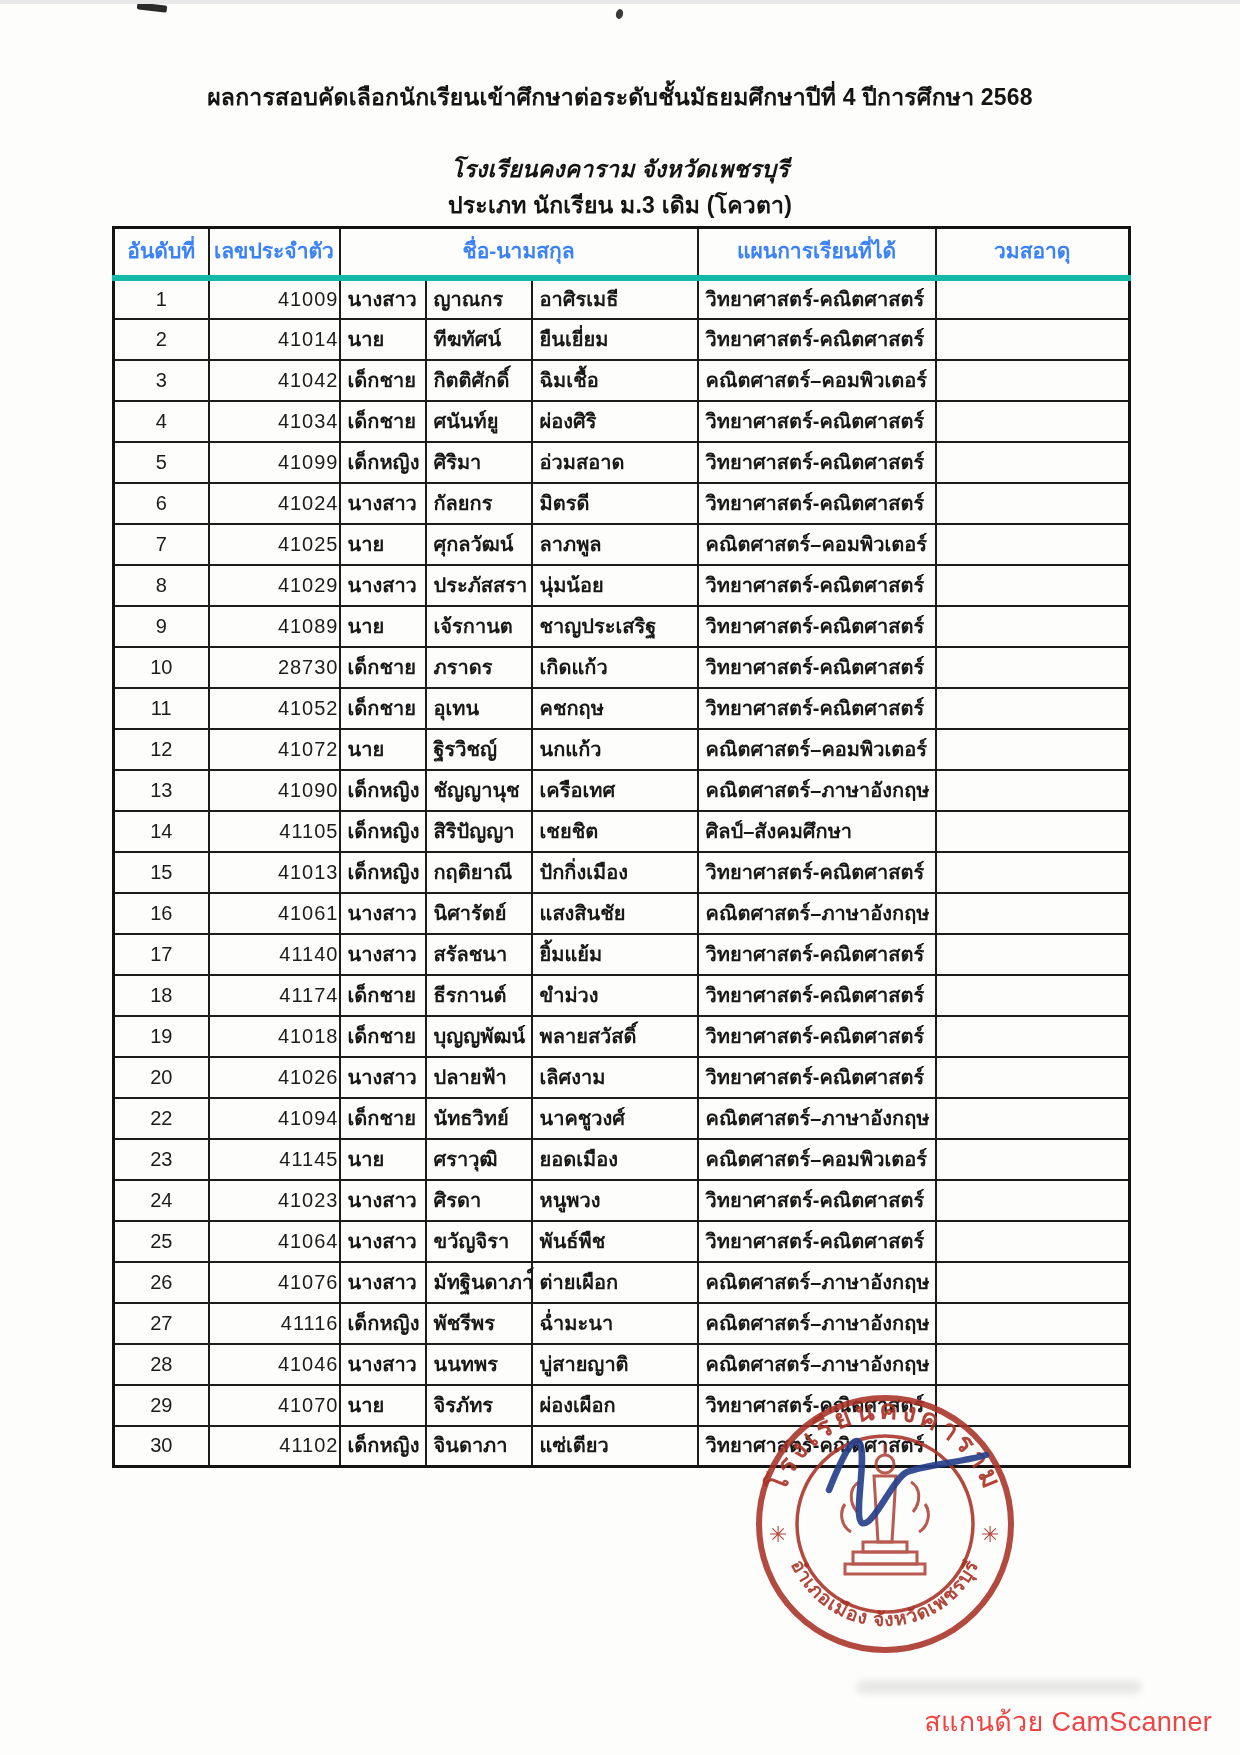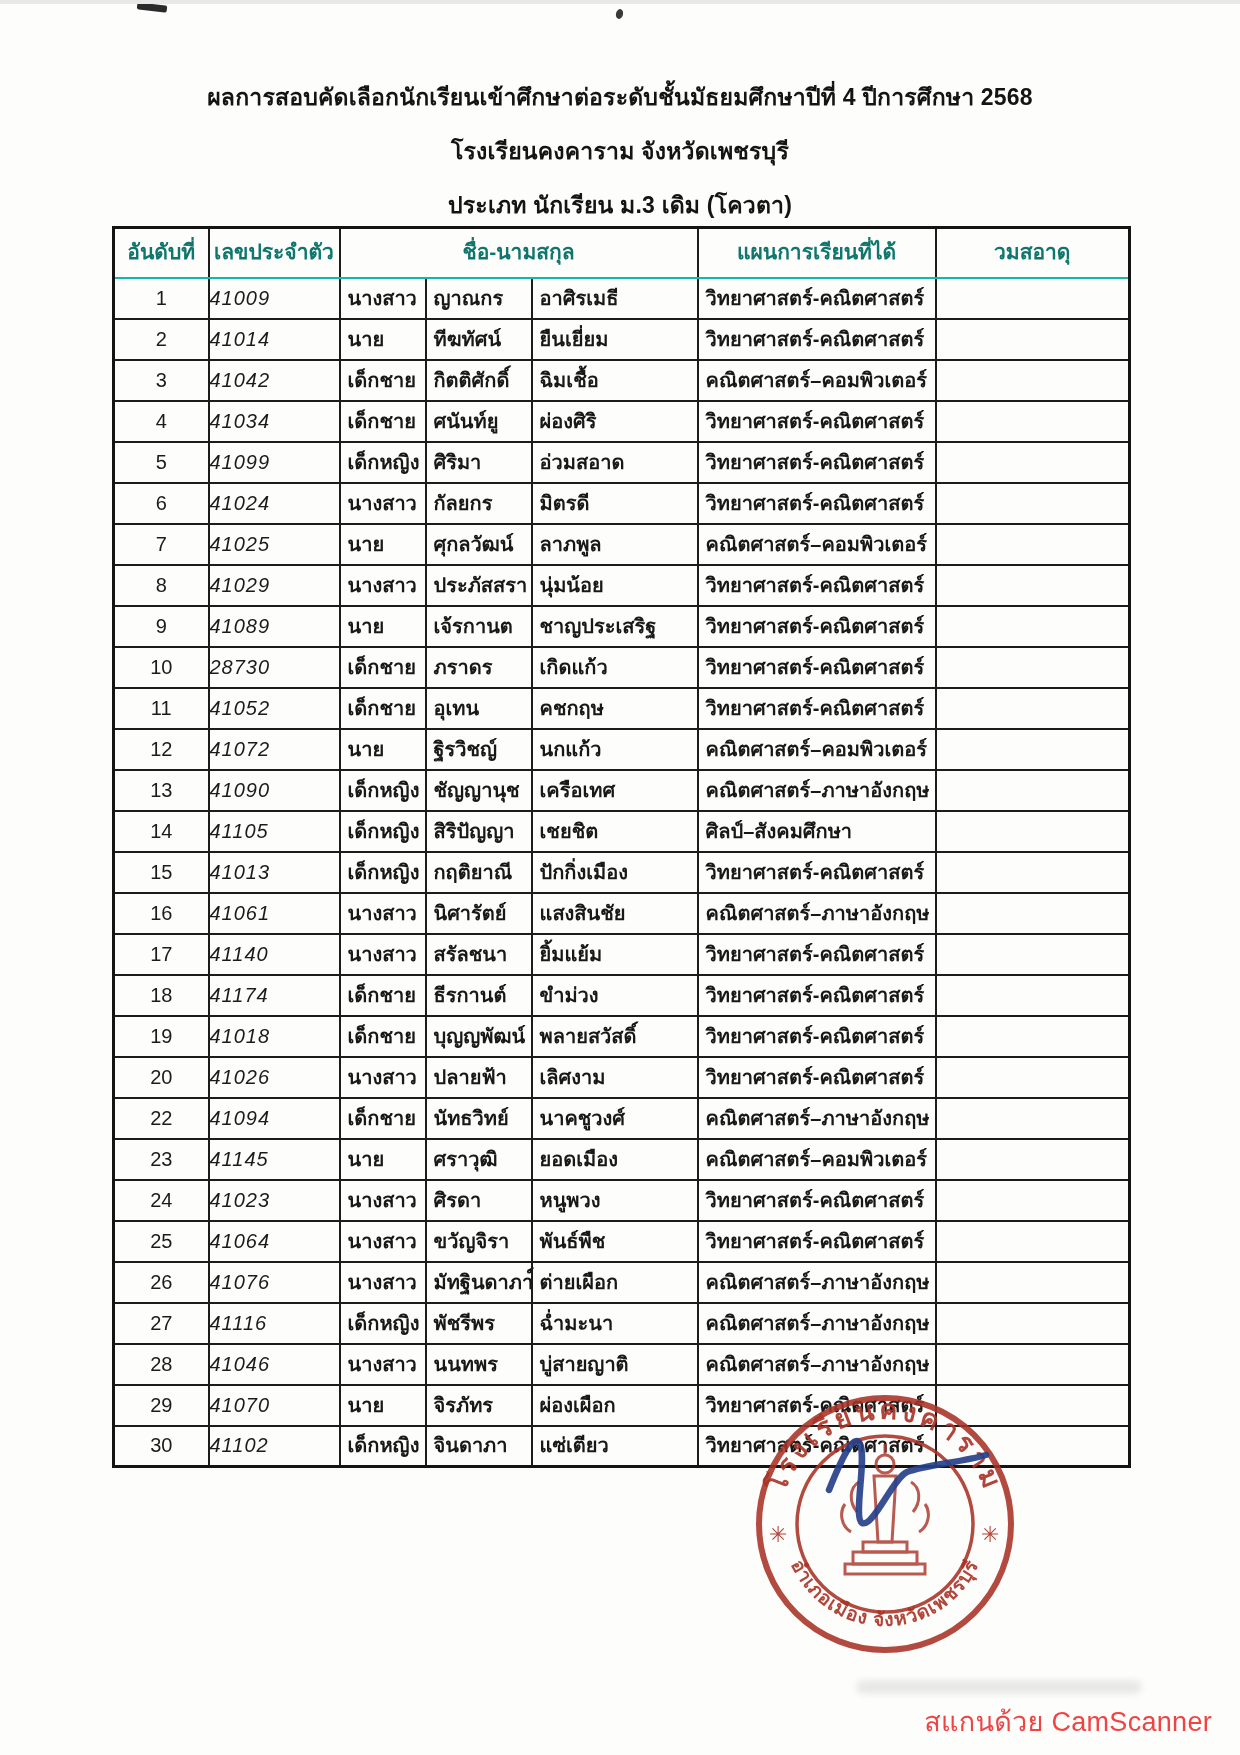--- a/index.html
+++ b/index.html
@@ -13,42 +13,42 @@
     background: var(--paper, #fdfdfc);
     overflow: hidden;
     color: var(--ink, #1b1b1b);
   }
   .title-line {
     position: absolute; left: 0; width: 100%;
     text-align: center; font-weight: 700; font-size: 23px;
     color: #141414; letter-spacing: .2px; line-height: 1.5;
   }
   #title1 { top: 76px; }
-  #title2 { top: 130px; }
+  #title2 { top: 148px; font-style: italic; }
   #title3 { top: 184px; }
 
   table.results {
     position: absolute; left: 112px; top: 222px;
     width: 1016px; table-layout: fixed; border-collapse: collapse;
     border: 3px solid #141414;
   }
   .results th, .results td {
     border: 2px solid #1c1c1c;
     white-space: nowrap; overflow: visible;
     font-size: 20px; line-height: 1.55;
     vertical-align: middle;
   }
   .results thead tr { height: 50px; }
   .results thead th {
     font-weight: 700; font-size: 21px;
-    border-bottom: 2px solid #14b8a6; color: #0f766e;
+    border-bottom: 6px solid #14b8a6; color: #3b82f6;
   }
   .results tbody tr { height: 41px; }
   td.c-rank  { text-align: center; font-weight: 400; }
-  td.c-id    { text-align: left; font-weight: 400; letter-spacing: 1px; font-style: italic; }
+  td.c-id    { text-align: right; font-weight: 400; letter-spacing: 1px; }
   td.c-title, td.c-first, td.c-last, td.c-plan {
     text-align: left; padding-left: 7px; font-weight: 700; color: #181818;
   }
   td.c-remark { }
 
   
   .artifact-dash {
     position: absolute; left: 137px; top: 0;
     width: 30px; height: 7px; background: #2a2a2a;
     border-radius: 2px; transform: rotate(7deg);

